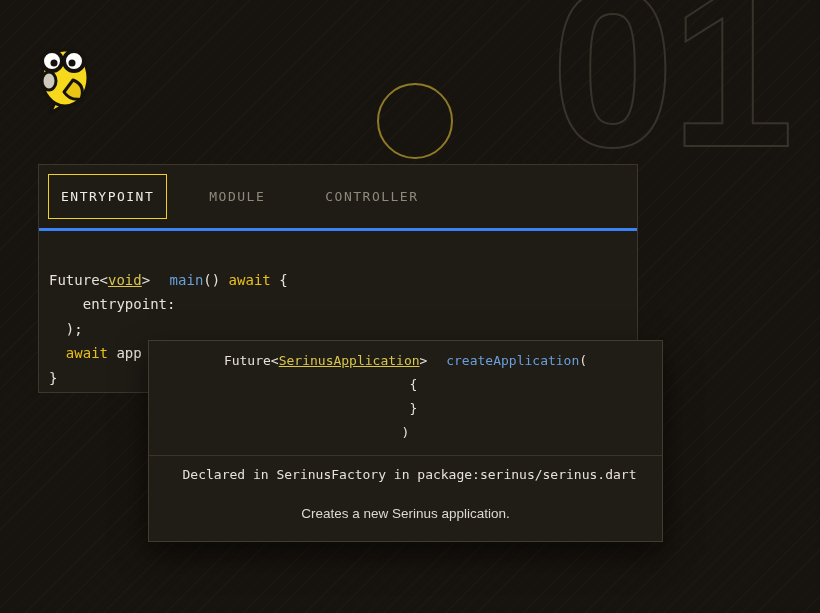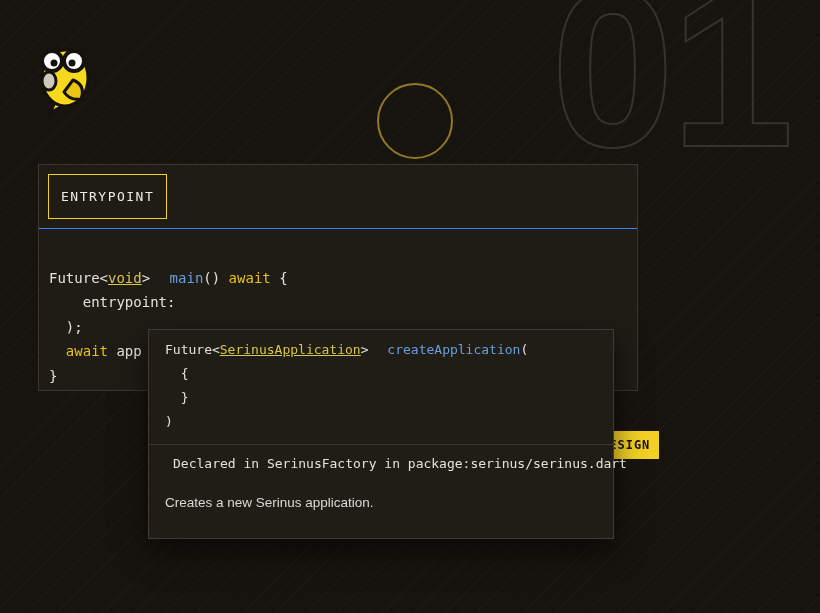--- a/index.html
+++ b/index.html
@@ -29,21 +29,21 @@
     border:2px solid rgba(163,140,42,0.85); border-radius:50%;
   }
 
   
   .editor {
     position:absolute; left:38px; top:164px; width:600px;
     background:#1f1b15; border:1px solid #3c362d;
   }
   .tabbar {
     display:flex; align-items:center; padding:9px 9px;
-    border-bottom:1px solid #3b82f6;
+    border-bottom:3px solid #3b82f6;
     gap:24px;
   }
   .tab {
     font-size:13px; letter-spacing:1.5px; color:var(--muted,#8f897d);
     padding:14px 17px; cursor:pointer; border:1px solid transparent;
   }
   .tab.active {
     border:1px solid var(--accent,#f2d024); color:#f0ede6; padding:14px 12px;
   }
   .codearea { padding:12px 10px 2px; font-size:14px; }
@@ -59,32 +59,33 @@
   
   .design-badge {
     position:absolute; left:592px; top:431px; z-index:5;
     background:var(--accent,#f2d024); color:#171410;
     font-size:12px; font-weight:bold; letter-spacing:1px;
     padding:7px 9px; cursor:pointer;
   }
 
   
   .tooltip {
-    position:absolute; left:148px; top:329px; width:466px; z-index:10;
+    position:absolute; left:148px; top:340px; width:515px; z-index:10;
     background:#201c16; border:1px solid #413b30;
     box-shadow:0 12px 28px rgba(0,0,0,0.55);
+    text-align:center;
   }
   .tooltip .sig { padding:8px 16px 4px; font-size:13px; }
   .tooltip .sig .code-line { height:24px; line-height:24px; }
   .tooltip .divider { border-top:1px solid #3a342b; margin-top:6px; }
   .tooltip .declared {
     padding:11px 16px 0; font-size:13px; color:var(--text,#e6e2da); white-space:pre;margin-left:8px;
   }
   .tooltip .desc {
-    padding:24px 16px 28px; font-family:"Liberation Sans",sans-serif;
+    padding:24px 16px 20px; font-family:"Liberation Sans",sans-serif;
     font-size:13.5px; color:#ddd9d2;
   }
 </style>
 </head>
 <body>
 
 <div class="page">
 
   <div class="logo">
     <svg viewBox="0 0 72 80" width="72" height="80">
@@ -100,20 +101,22 @@
     </svg>
   </div>
 
   <div class="chapter">01</div>
 
   <div class="deco-circle"></div>
 
   <div class="editor">
     <div class="tabbar">
       <div class="tab active">ENTRYPOINT</div>
+      <div class="tab">MODULE</div>
+      <div class="tab">CONTROLLER</div>
     </div>
     <div class="codearea">
         <div class="code-line">&nbsp;</div>
         <div class="code-line"><span class="tk-pl">Future&lt;</span><span class="tk-ty">void</span><span class="tk-pl">&gt; </span><span class="tk-fn">main</span><span class="tk-pl">() </span><span class="tk-kw">await</span><span class="tk-pl"> {</span></div>
         <div class="code-line"><span class="tk-pl">    entrypoint: </span></div>
         <div class="code-line"><span class="tk-pl">  );</span></div>
         <div class="code-line"><span class="tk-pl">  </span><span class="tk-kw">await</span><span class="tk-pl"> app</span></div>
         <div class="code-line"><span class="tk-pl">}</span></div>
       </div>
   </div>

